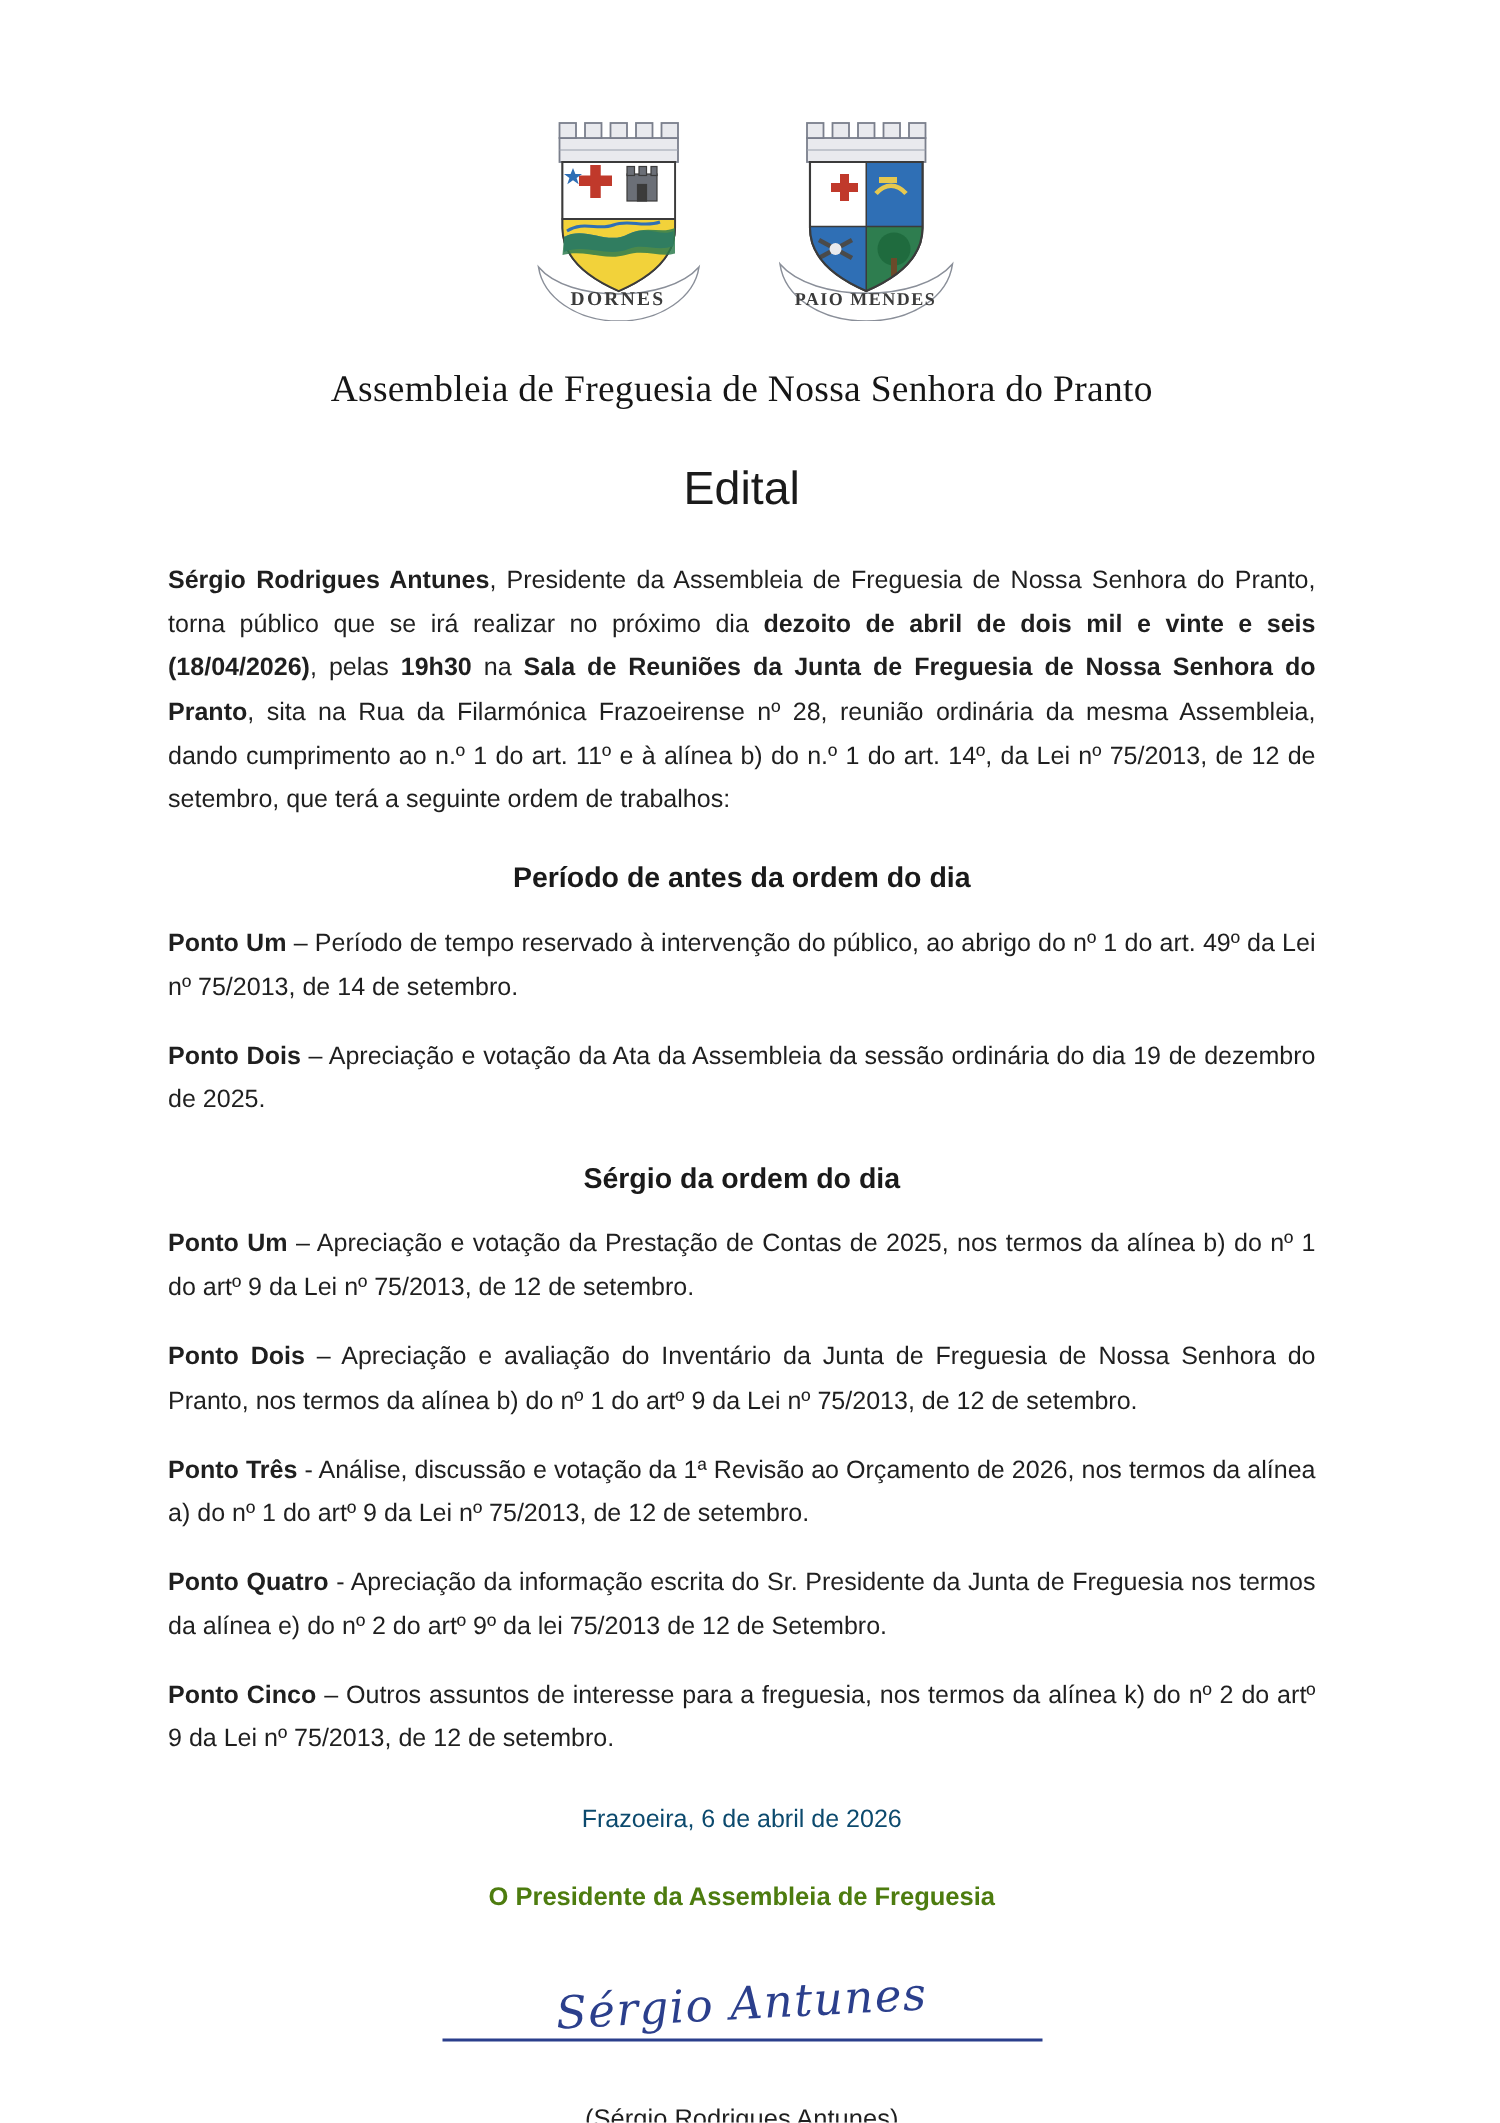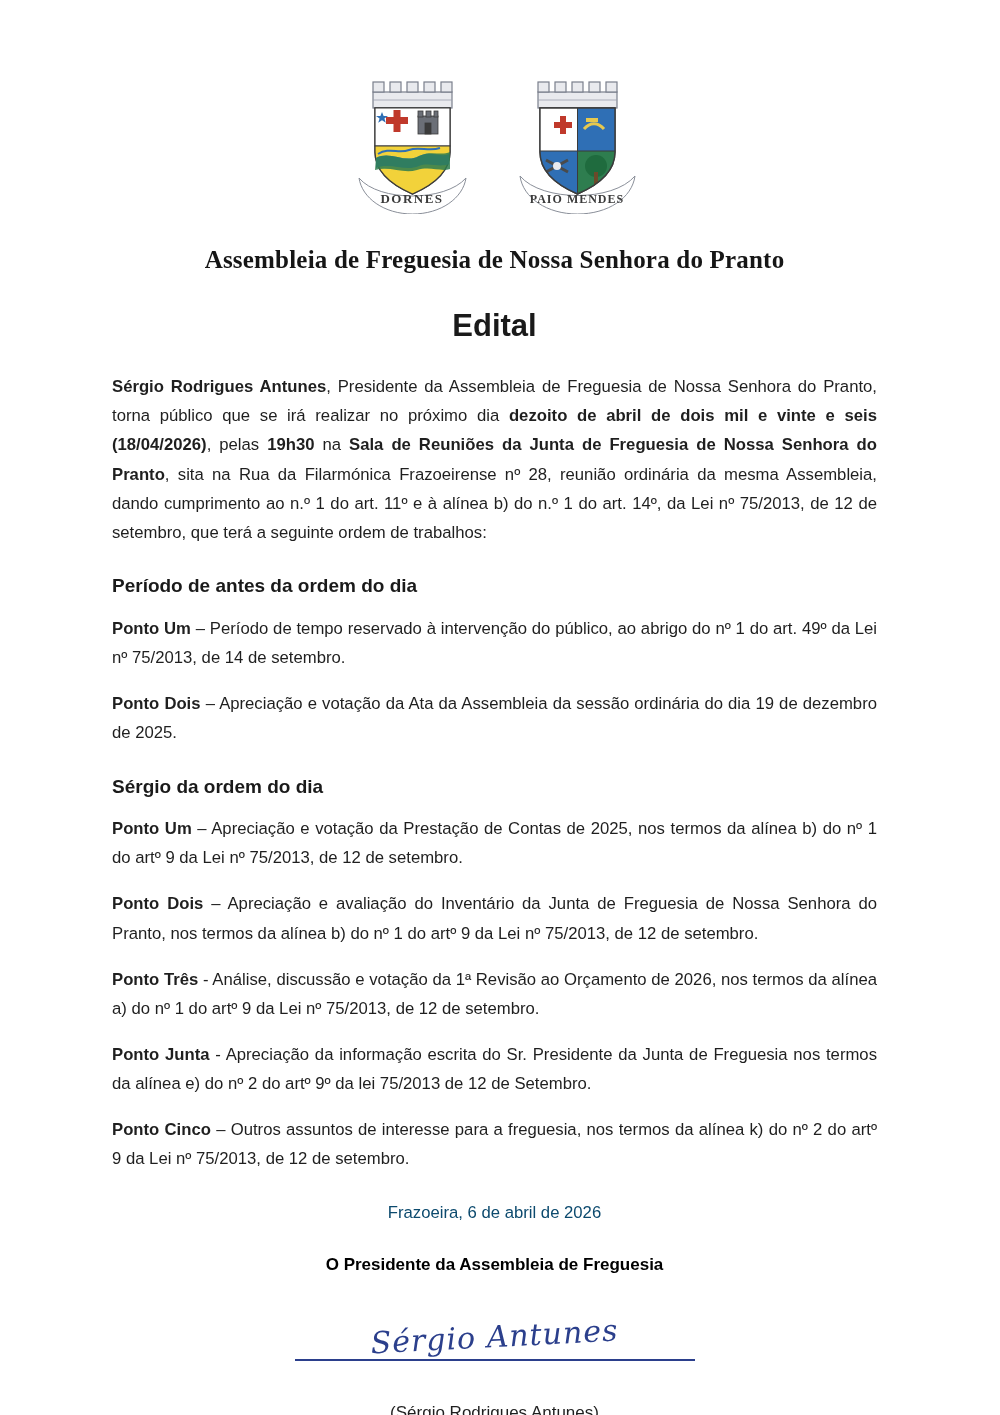--- a/index.html
+++ b/index.html
@@ -36,46 +36,46 @@
     width: 135px;
     height: 140px;
     position: relative;
   }
   .crest svg { display: block; }
 
   
   .org-title {
     text-align: center;
     font-family: "Liberation Serif", serif;
-    font-weight: bold;
+    font-weight: normal;
     font-size: 25px;
     letter-spacing: 0.2px;
     color: #161616;
     margin-top: 32px;
   }
   .doc-title {
     text-align: center;
-    font-weight: bold;
+    font-weight: normal;
     font-size: 31px;
     color: #1a1a1a;
     margin-top: 34px;
   }
 
   
   .body-text {
     margin-top: 28px;
     font-size: 16.7px;
     line-height: 1.75;
     text-align: justify;
     color: #1f1f1f;
   }
   .body-text b { font-weight: bold; }
 
   .section-heading {
-    text-align: left;
+    text-align: center;
     font-weight: bold;
     font-size: 19px;
     margin-top: 28px;
     margin-bottom: 6px;
     color: #1a1a1a;
   }
   .item {
     font-size: 16.7px;
     line-height: 1.75;
     text-align: justify;
@@ -88,21 +88,21 @@
     text-align: center;
     font-size: 16.7px;
     margin-top: 30px;
     color: #0c4a6e;
   }
   .signer-role {
     text-align: center;
     font-weight: bold;
     font-size: 17px;
     margin-top: 32px;
-    color: #000000;
+    color: #4d7c0f;
   }
   .signature-block {
     margin-top: 44px;
     text-align: center;
     position: relative;
     height: 74px;
   }
   .sig-line {
     width: 400px;
     height: 0;
@@ -249,21 +249,21 @@
   <p class="item">
     <b>Ponto Um</b><span> – </span><span>Apreciação e votação da Prestação de Contas de 2025, nos termos da alínea b) do nº 1 do artº 9 da Lei nº 75/2013, de 12 de setembro.</span>
   </p>
   <p class="item">
     <b>Ponto Dois</b><span> – </span><span>Apreciação e avaliação do Inventário da Junta de Freguesia de Nossa Senhora do Pranto, nos termos da alínea b) do nº 1 do artº 9 da Lei nº 75/2013, de 12 de setembro.</span>
   </p>
   <p class="item">
     <b>Ponto Três</b><span> - </span><span>Análise, discussão e votação da 1ª Revisão ao Orçamento de 2026, nos termos da alínea a) do nº 1 do artº 9 da Lei nº 75/2013, de 12 de setembro.</span>
   </p>
   <p class="item">
-    <b>Ponto Junta</b><span> - </span><span>Apreciação da informação escrita do Sr. Presidente da Junta de Freguesia nos termos da alínea e) do nº 2 do artº 9º da lei 75/2013 de 12 de Setembro.</span>
+    <b>Ponto Quatro</b><span> - </span><span>Apreciação da informação escrita do Sr. Presidente da Junta de Freguesia nos termos da alínea e) do nº 2 do artº 9º da lei 75/2013 de 12 de Setembro.</span>
   </p>
   <p class="item">
     <b>Ponto Cinco</b><span> – </span><span>Outros assuntos de interesse para a freguesia, nos termos da alínea k) do nº 2 do artº 9 da Lei nº 75/2013, de 12 de setembro.</span>
   </p>
 
   <div class="place-date">Frazoeira, 6 de abril de 2026</div>
   <div class="signer-role">O Presidente da Assembleia de Freguesia</div>
 
   <div class="signature-block">
     <div class="sig-script">Sérgio Antunes</div>

